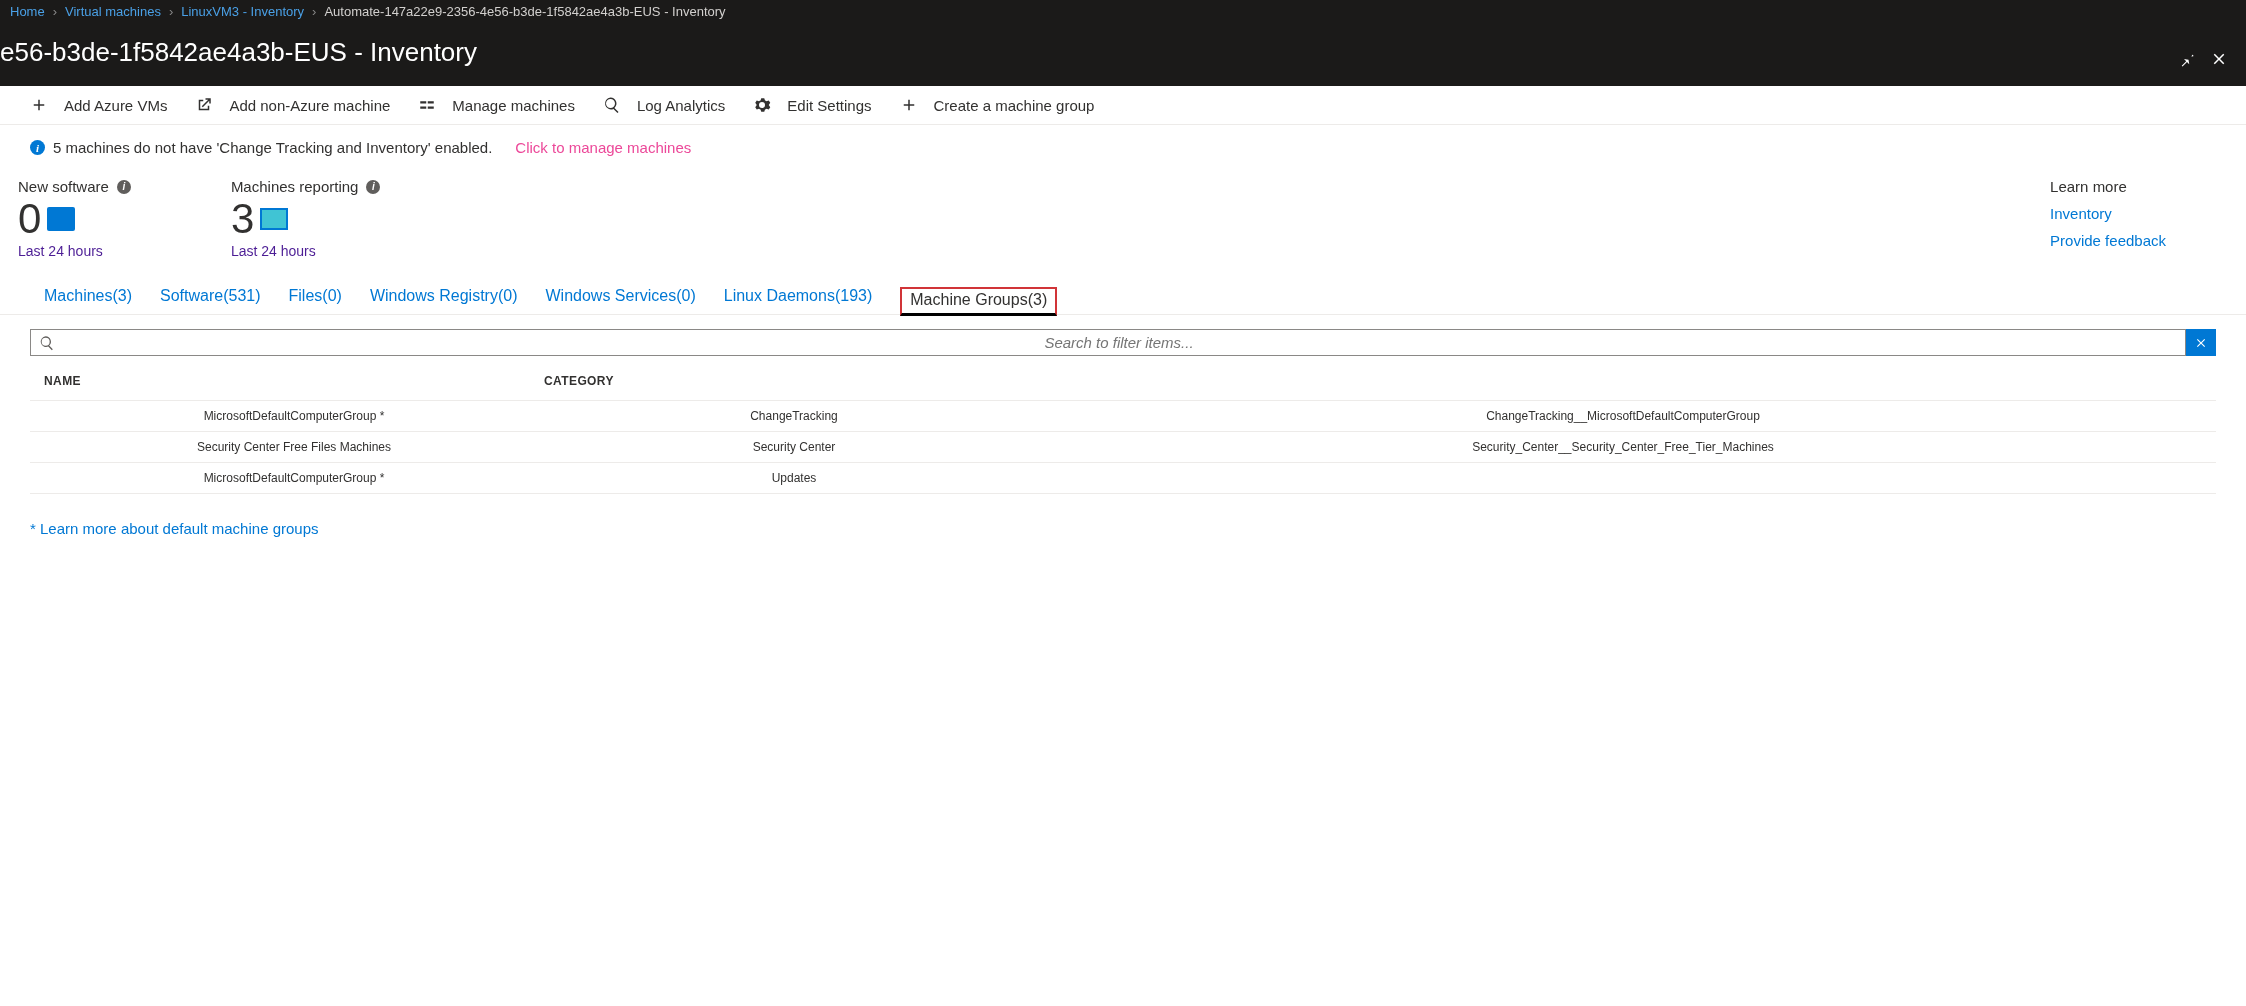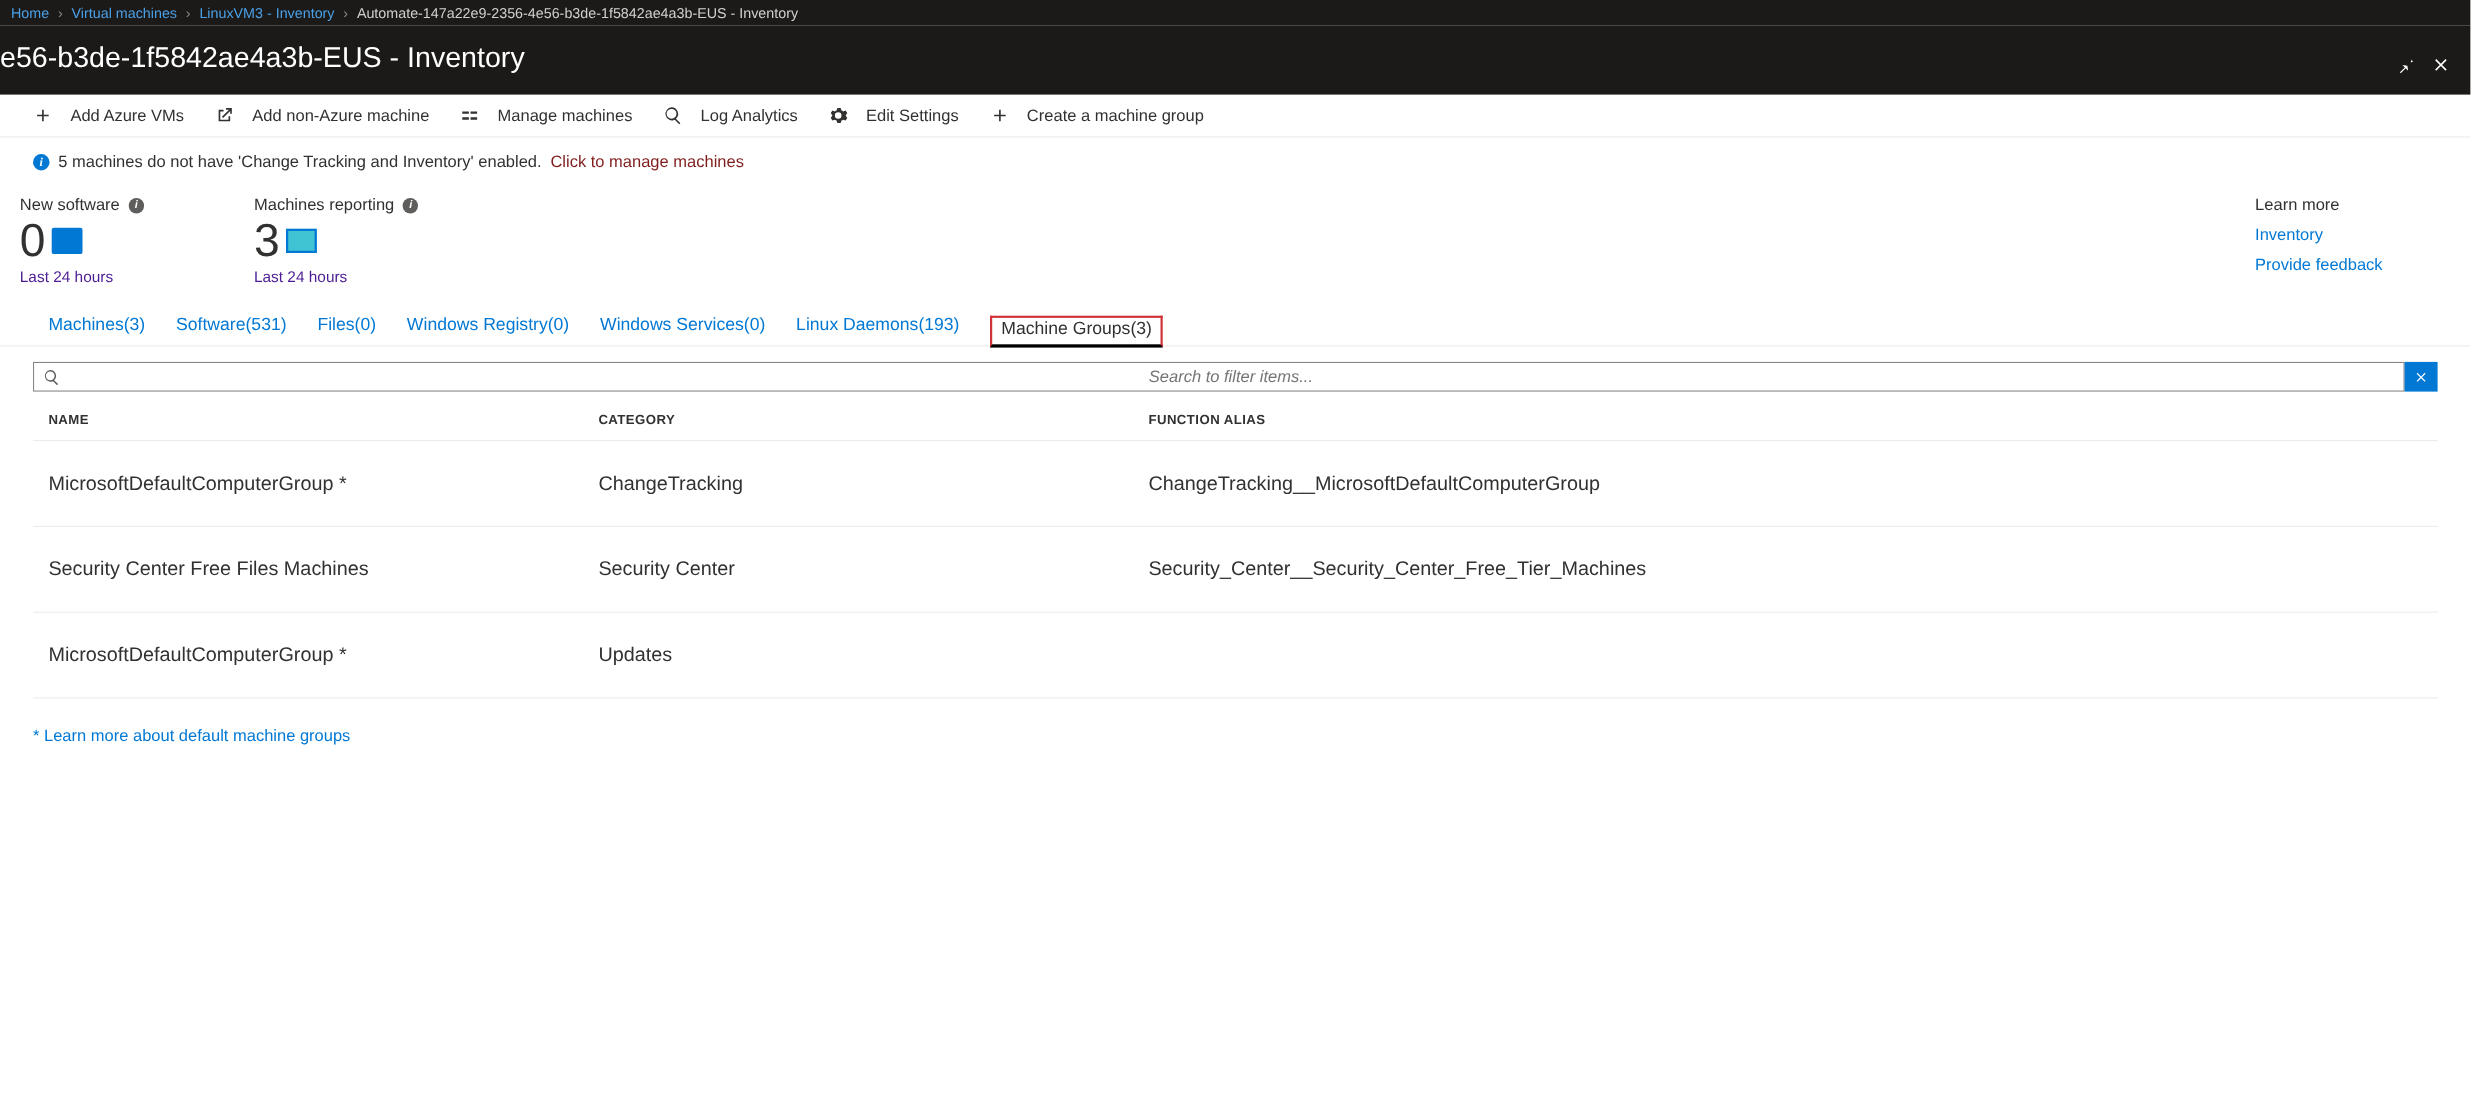--- a/index.html
+++ b/index.html
@@ -9,21 +9,21 @@
   .breadcrumb-bar .sep { color: #888; }
   .header-black { background: #1b1a19; color: #fff; padding: 14px 0 18px 0; display: flex; align-items: flex-end; justify-content: space-between; }
   .header-black h1 { font-weight: 400; font-size: 26px; padding-left: 0; }
   .header-icons { display: flex; gap: 14px; padding-right: 18px; }
   .header-icons svg { width: 18px; height: 18px; fill: #fff; cursor: pointer; }
   .toolbar { display: flex; gap: 28px; padding: 10px 30px; border-bottom: 1px solid #edebe9; align-items: center; }
   .toolbar-btn { display: flex; align-items: center; gap: 16px; cursor: pointer; font-size: 15px; }
   .toolbar-btn svg { width: 18px; height: 18px; fill: #323130; }
   .info-banner { padding: 14px 30px; font-size: 15px; display: flex; align-items: center; gap: 8px; }
   .info-banner .info-icon { width: 15px; height: 15px; border-radius: 50%; background: #0078d4; color: #fff; font-size: 11px; display: flex; align-items: center; justify-content: center; font-weight: bold; font-style: italic; font-family: Georgia, serif;}
-  .info-banner a { color: #7f1d1d; text-decoration: none; }
+  .info-banner a { color: #ec4899; text-decoration: none; margin-left: 15px; }
   .stats-row { display: flex; padding: 8px 30px 0 18px; gap: 100px; }
   .stat-block { display: flex; flex-direction: column; }
   .stat-label { font-size: 15px; color: #323130; display: flex; align-items: center; gap: 8px; }
   .stat-label .info-i { width: 14px; height: 14px; border-radius: 50%; background: #605e5c; color: #fff; font-size: 10px; display: flex; align-items: center; justify-content: center; font-weight: bold; font-style: italic;}
   .stat-value { font-size: 42px; font-weight: 300; display: flex; align-items: center; gap: 6px; }
   .stat-sub { font-size: 14px; color: #4c1d95; }
   .learn-block { margin-left: auto; display: flex; flex-direction: column; gap: 10px; padding-right: 50px;}
   .learn-block .lm-title { font-size: 15px; }
   .learn-block a { color: #0078d4; text-decoration: none; font-size: 15px; }
   .tabs { display: flex; gap: 28px; padding: 28px 30px 0 44px; border-bottom: 1px solid #edebe9; }
@@ -32,21 +32,21 @@
   .search-row { padding: 14px 30px 0 30px; display: flex; }
   .search-input-wrap { flex: 1; border: 1px solid #8a8886; display: flex; align-items: center; padding: 4px 8px; }
   .search-input-wrap svg { width: 16px; height: 16px; fill: #605e5c; margin-right: 6px; }
   .search-input-wrap input { border: none; outline: none; flex: 1; font-size: 15px; font-style: italic; color: #605e5c; background: transparent; text-align: center;}
   .clear-btn { width: 30px; background: #0078d4; display: flex; align-items: center; justify-content: center; color: #fff; cursor: pointer; }
   .table { padding: 0 30px; }
   .thead { display: flex; padding: 18px 14px 12px 14px; font-size: 12px; font-weight: 700; letter-spacing: 0.4px; }
   .col-name { flex: 0 0 500px; }
   .col-cat { flex: 0 0 500px; }
   .col-fa { flex: 1; }
-  .trow { display: flex; padding: 28px 14px; border-top: 1px solid #edebe9; font-size: 18px; }
+  .trow { display: flex; padding: 8px 14px; border-top: 1px solid #edebe9; font-size: 12px; text-align: center; }
   .trow:last-of-type { border-bottom: 1px solid #edebe9; }
   .footer-link { padding: 26px 30px; }
   .footer-link a { color: #0078d4; text-decoration: none; font-size: 15px; }
   .cube-icon { display:inline-block; width:28px; height:24px; background:#0078d4; position:relative; border-radius:2px;}
   .monitor-icon { display:inline-block; width:28px; height:22px; background:#40c4d4; border:2px solid #0078d4; position:relative;}
 </style>
 </head>
 <body>
 
 <div class="breadcrumb-bar">
@@ -167,21 +167,20 @@
     <svg viewBox="0 0 24 24" width="14" height="14" fill="#fff">
         <path d="M19 6.4L17.6 5 12 10.6 6.4 5 5 6.4 10.6 12 5 17.6 6.4 19 12 13.4 17.6 19 19 17.6 13.4 12z"></path>
       </svg>
   </div>
 </div>
 
 <div class="table">
   <div class="thead">
     <div class="col-name">NAME</div>
     <div class="col-cat">CATEGORY</div>
-    <div class="col-fa">FUNCTION ALIAS</div>
   </div>
   <div class="trow">
     <div class="col-name">MicrosoftDefaultComputerGroup *</div>
     <div class="col-cat">ChangeTracking</div>
     <div class="col-fa">ChangeTracking__MicrosoftDefaultComputerGroup</div>
   </div>
   <div class="trow">
     <div class="col-name">Security Center Free Files Machines</div>
     <div class="col-cat">Security Center</div>
     <div class="col-fa">Security_Center__Security_Center_Free_Tier_Machines</div>

